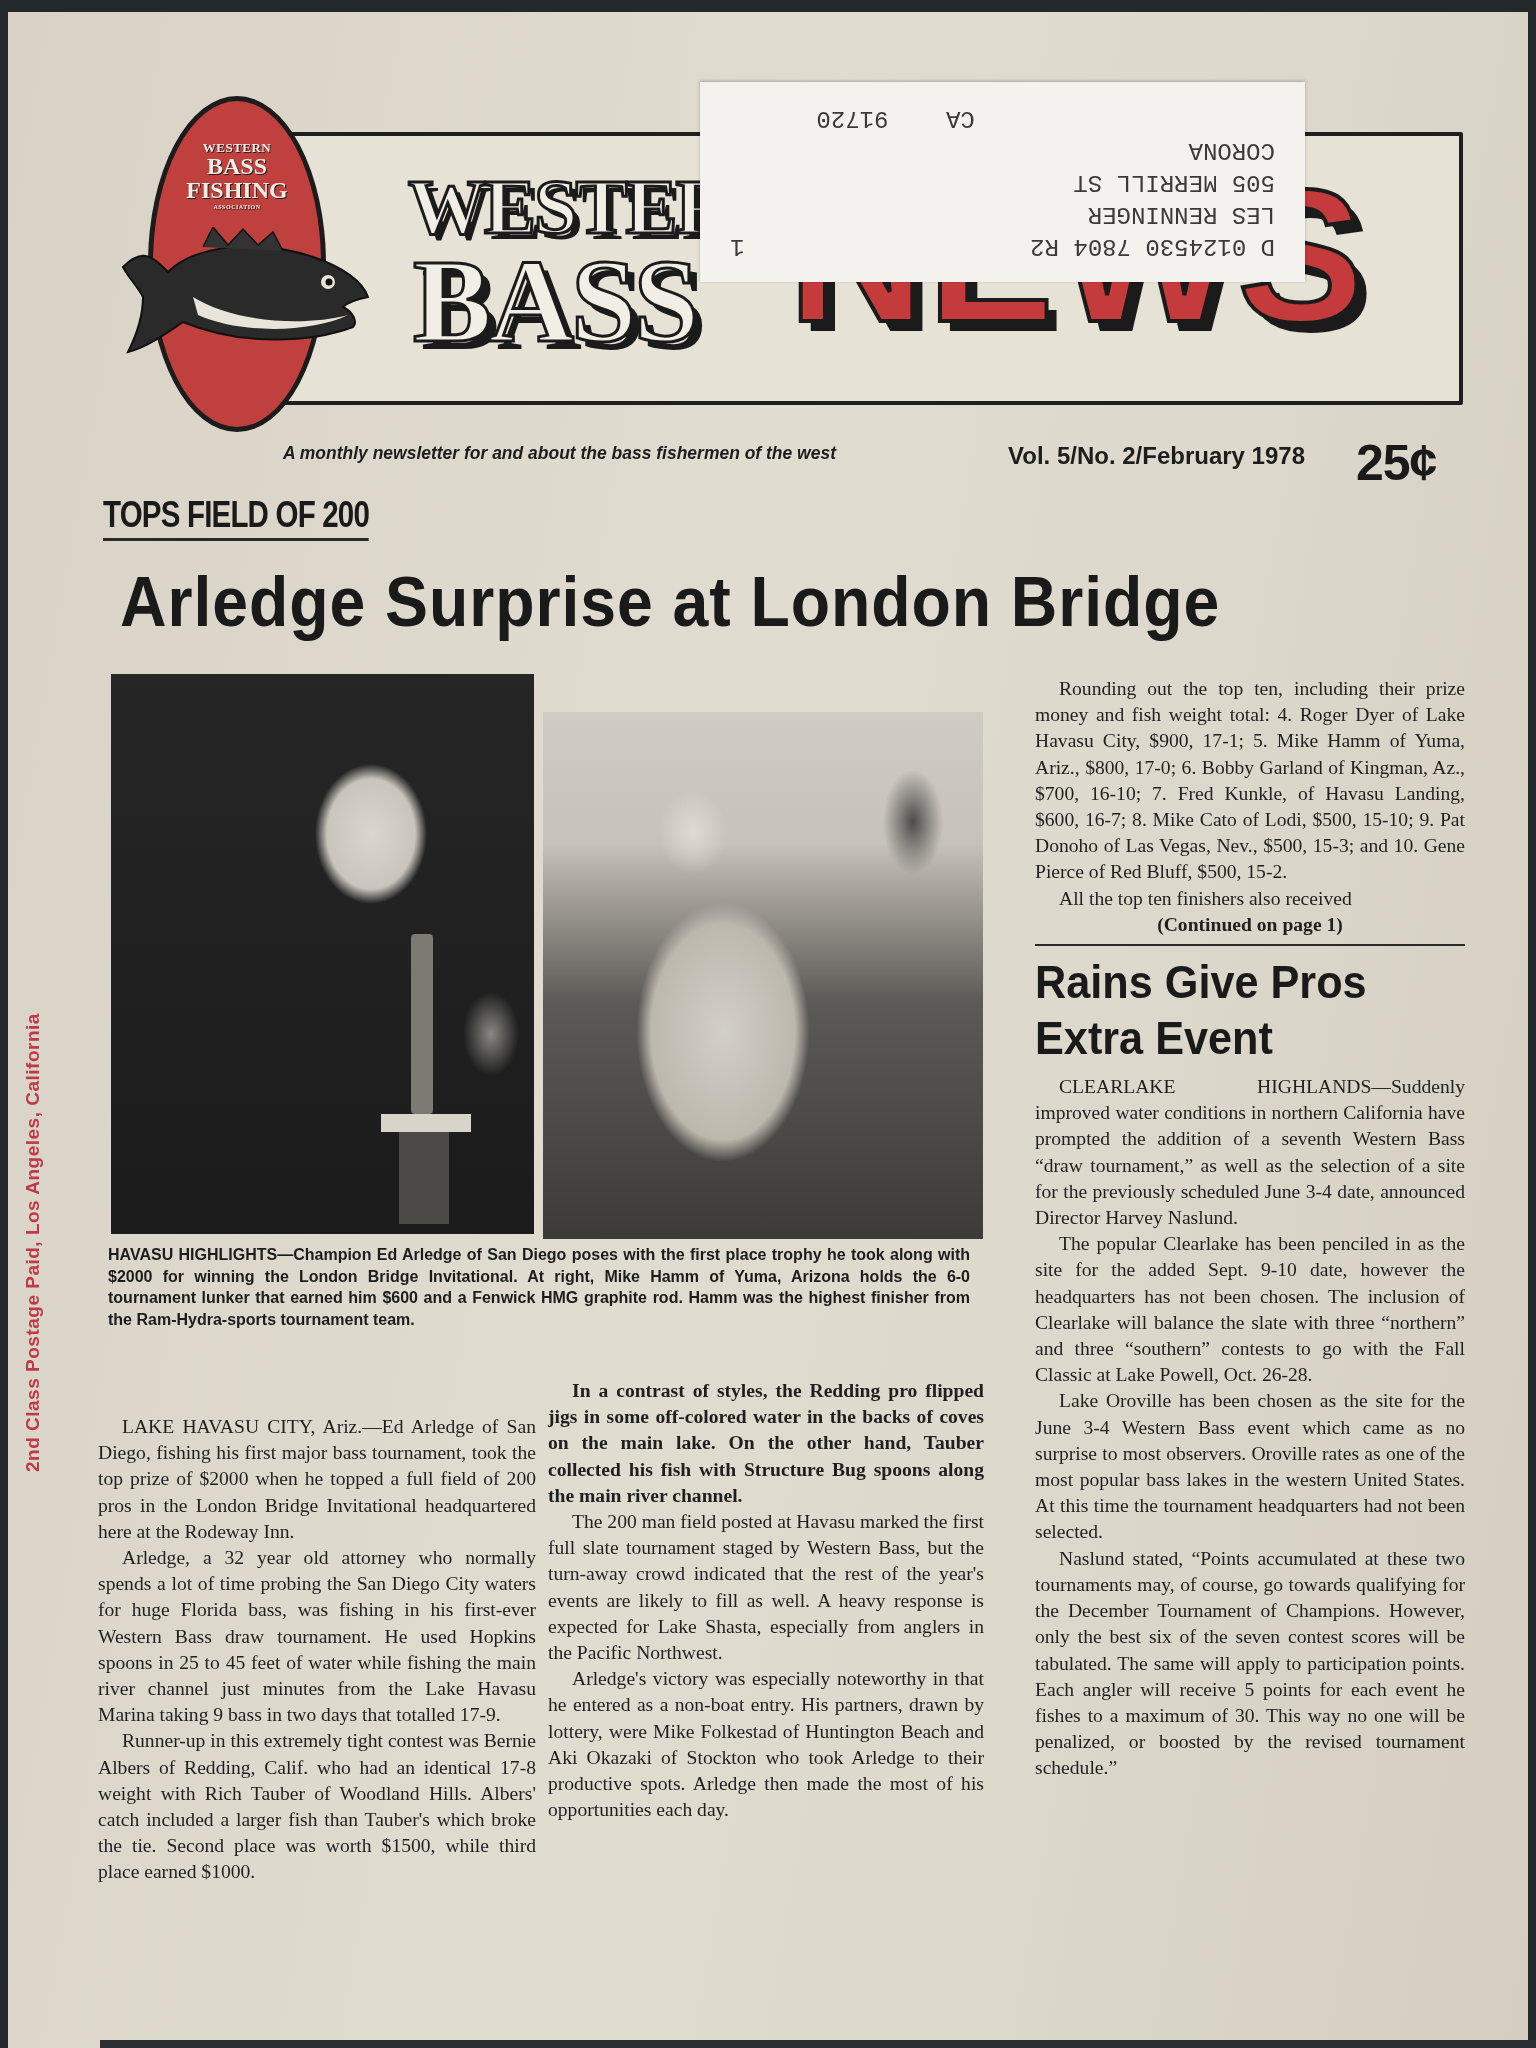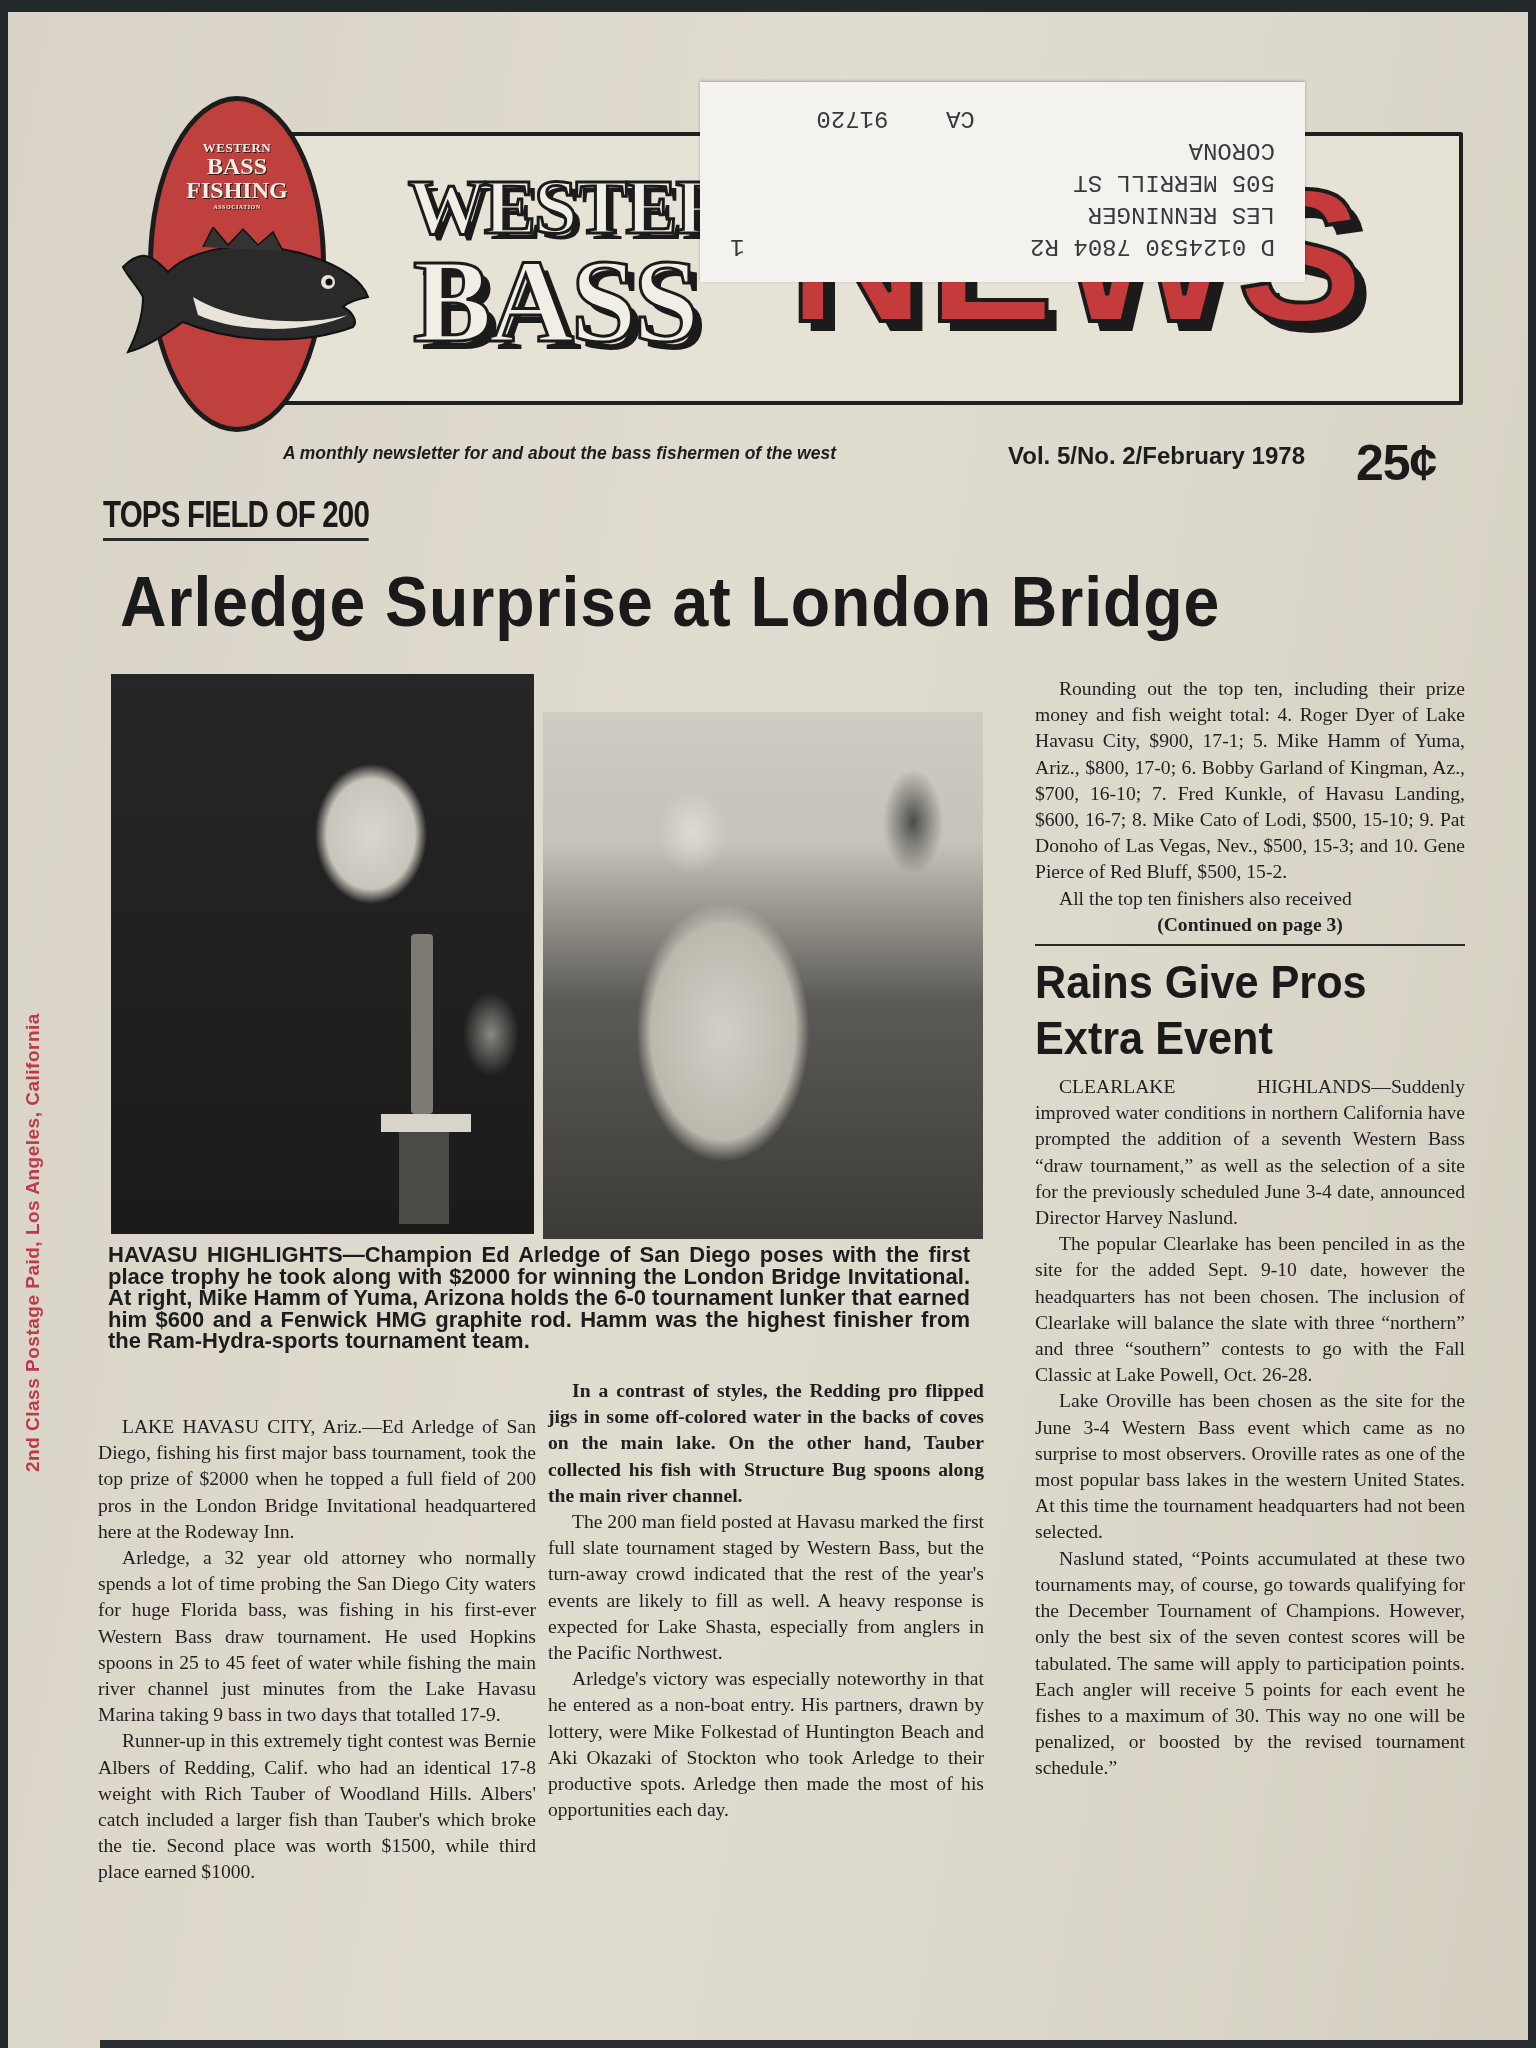--- a/index.html
+++ b/index.html
@@ -123,21 +123,21 @@
   .trophy {
     position: absolute; left: 270px; top: 260px; width: 90px; height: 290px;
   }
   .trophy .cup { position:absolute; left:30px; top:0; width:22px; height:180px; background:#7d7a73; border-radius: 4px; }
   .trophy .base { position:absolute; left:0; top:180px; width:90px; height:18px; background:#d8d4ca; }
   .trophy .stand { position:absolute; left:18px; top:198px; width:50px; height:92px; background:#4c4a46; }
 
   .caption {
     position: absolute; left: 100px; top: 1232px; width: 862px;
     font-family: "Liberation Sans", sans-serif; font-weight: bold;
-    font-size: 22px; line-height: 21.6px; color: #1c1c1c;
+    font-size: 16px; line-height: 21.6px; color: #1c1c1c;
     text-align: justify;
   }
   .col {
     position: absolute; font-size: 19.6px; line-height: 26.2px; color: #1f1f1f;
     text-align: justify; hyphens: manual;
   }
   .col p { margin: 0; text-indent: 24px; }
   .col p.bold { font-weight: bold; }
   .col1 { left: 90px; top: 1366px; width: 438px; margin-top: 36px; }
   .col2 { left: 540px; top: 1366px; width: 436px; }
@@ -228,21 +228,21 @@
 
   <div class="col col2">
     <p class="bold">In a contrast of styles, the Redding pro flipped jigs in some off-colored water in the backs of coves on the main lake. On the other hand, Tauber collected his fish with Structure Bug spoons along the main river channel.</p>
     <p>The 200 man field posted at Havasu marked the first full slate tournament staged by Western Bass, but the turn-away crowd indicated that the rest of the year's events are likely to fill as well. A heavy response is expected for Lake Shasta, especially from anglers in the Pacific Northwest.</p>
     <p>Arledge's victory was especially noteworthy in that he entered as a non-boat entry. His partners, drawn by lottery, were Mike Folkestad of Huntington Beach and Aki Okazaki of Stockton who took Arledge to their productive spots. Arledge then made the most of his opportunities each day.</p>
   </div>
 
   <div class="col col3">
     <p>Rounding out the top ten, including their prize money and fish weight total: 4. Roger Dyer of Lake Havasu City, $900, 17-1; 5. Mike Hamm of Yuma, Ariz., $800, 17-0; 6. Bobby Garland of Kingman, Az., $700, 16-10; 7. Fred Kunkle, of Havasu Landing, $600, 16-7; 8. Mike Cato of Lodi, $500, 15-10; 9. Pat Donoho of Las Vegas, Nev., $500, 15-3; and 10. Gene Pierce of Red Bluff, $500, 15-2.</p>
     <p>All the top ten finishers also received</p>
-    <p class="continued">(Continued on page 3)</p>
+    <p class="continued">(Continued on page 1)</p>
     <div class="rule"></div>
     <div class="rains">
       <div>Rains Give Pros</div>
       <div>Extra Event</div>
     </div>
     <p>CLEARLAKE HIGHLANDS—Suddenly improved water conditions in northern California have prompted the addition of a seventh Western Bass “draw tournament,” as well as the selection of a site for the previously scheduled June 3-4 date, announced Director Harvey Naslund.</p>
     <p>The popular Clearlake has been penciled in as the site for the added Sept. 9-10 date, however the headquarters has not been chosen. The inclusion of Clearlake will balance the slate with three “northern” and three “southern” contests to go with the Fall Classic at Lake Powell, Oct. 26-28.</p>
     <p>Lake Oroville has been chosen as the site for the June 3-4 Western Bass event which came as no surprise to most observers. Oroville rates as one of the most popular bass lakes in the western United States. At this time the tournament headquarters had not been selected.</p>
     <p>Naslund stated, “Points accumulated at these two tournaments may, of course, go towards qualifying for the December Tournament of Champions. However, only the best six of the seven contest scores will be tabulated. The same will apply to participation points. Each angler will receive 5 points for each event he fishes to a maximum of 30. This way no one will be penalized, or boosted by the revised tournament schedule.”</p>
   </div>

